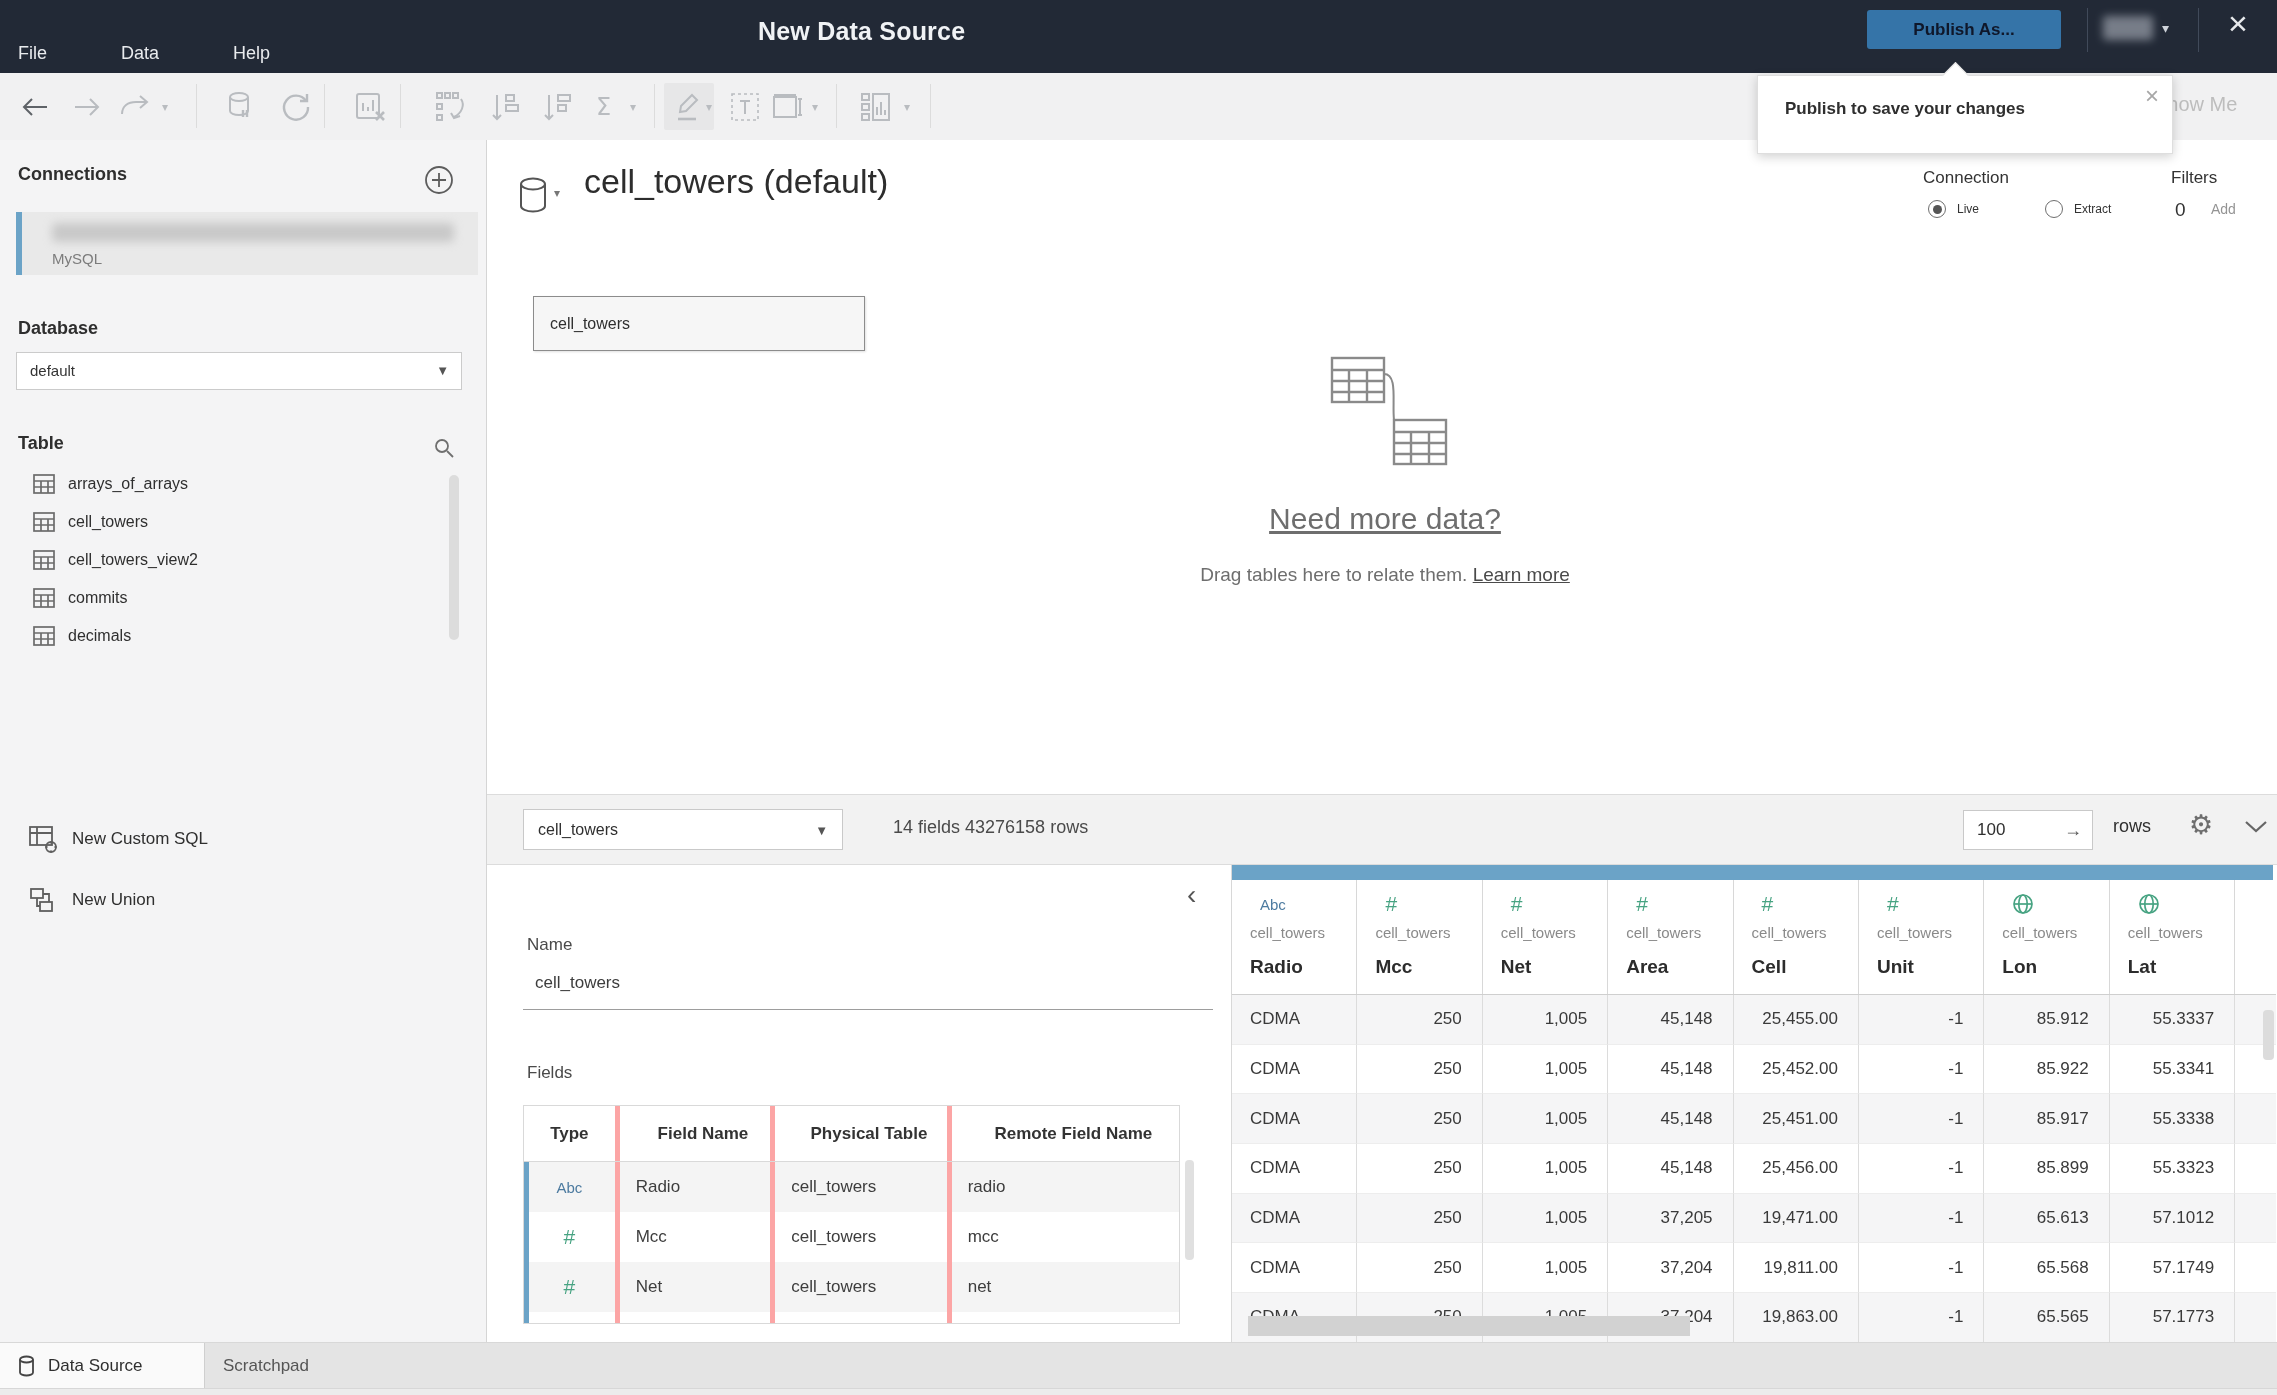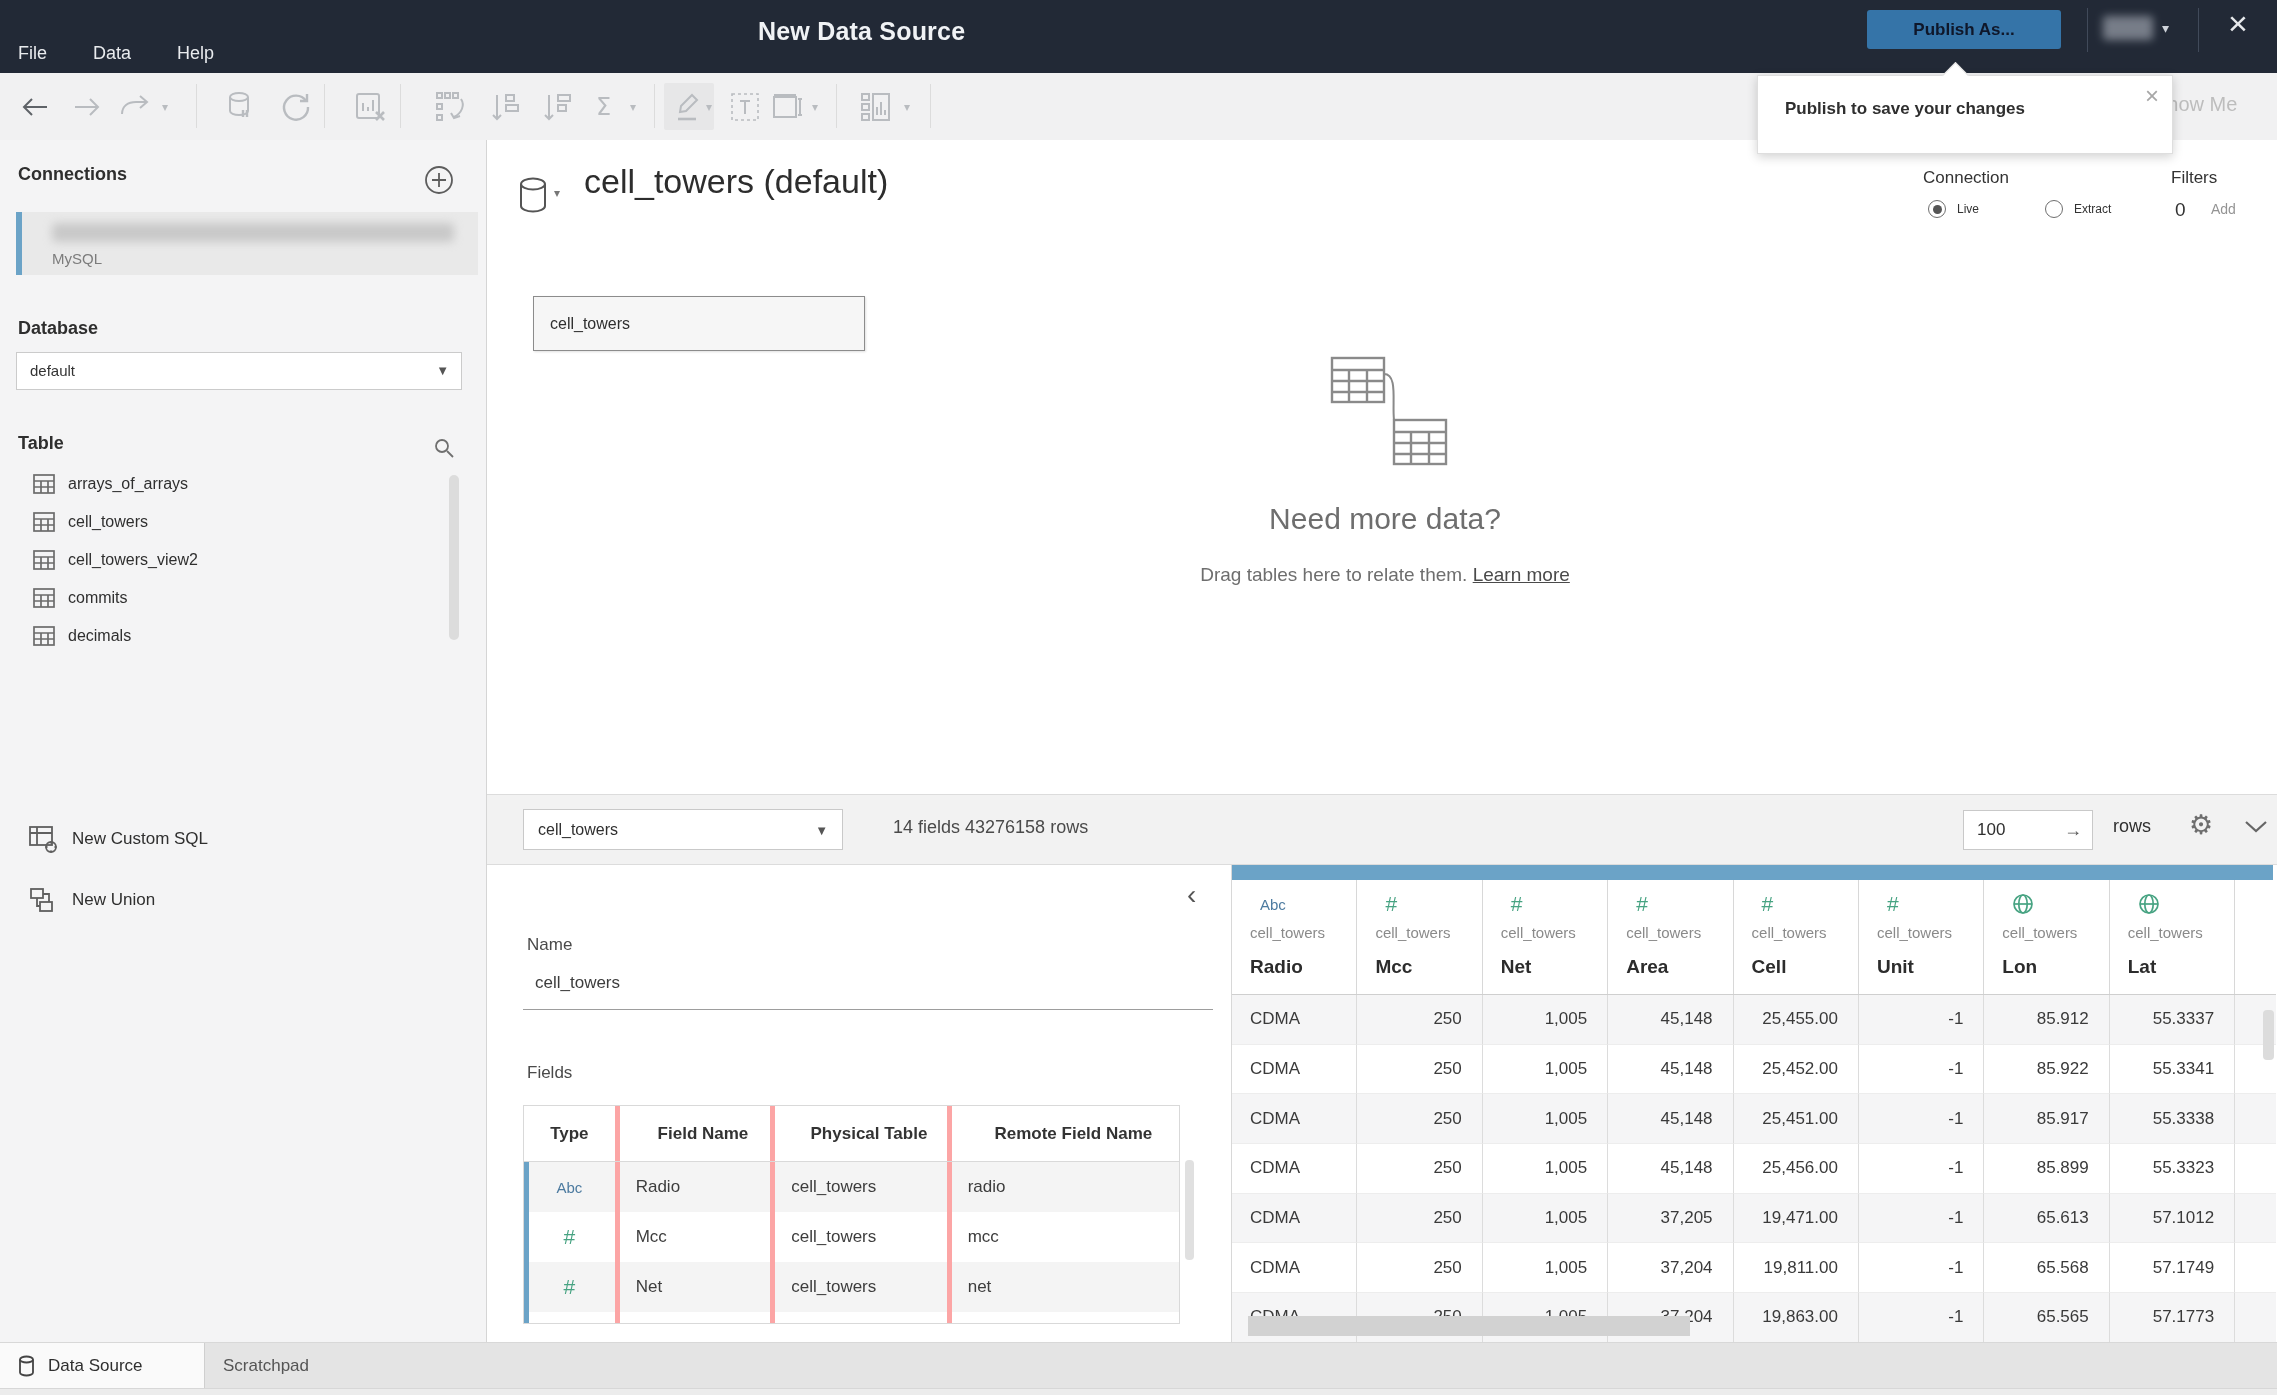--- a/index.html
+++ b/index.html
@@ -3,21 +3,21 @@
 <meta charset="utf-8">
 <style>
   html,body{margin:0;padding:0;background:#ffffff;}
   body{width:2277px;height:1395px;overflow:hidden;
        font-family:"Liberation Sans","DejaVu Sans",sans-serif;
        -webkit-font-smoothing:antialiased;color:#333;}
   .app{position:relative;width:2277px;height:1395px;overflow:hidden;background:#fff;}
 
   
   .titlebar{position:absolute;left:0;top:0;width:2277px;height:73px;background:var(--titlebar,#222936);}
-  .menubar{position:absolute;left:18px;bottom:9px;display:flex;gap:46px;}
+  .menubar{position:absolute;left:18px;bottom:9px;display:flex;gap:74px;}
   .menubar span{font-size:18px;color:#e9ebee;cursor:default;}
   .app-title{position:absolute;left:758px;top:17px;font-size:25px;font-weight:700;color:#f0f2f5;letter-spacing:.2px;}
   .publish-btn{position:absolute;left:1867px;top:10px;width:194px;height:39px;background:var(--publish_blue,#3574a8);
                border:none;border-radius:3px;color:#0f172a;font-size:17px;font-weight:700;
                font-family:inherit;cursor:pointer;}
   .tb-sep{position:absolute;top:8px;width:1px;height:44px;background:#414a5a;}
   .user-chip{position:absolute;left:2103px;top:16px;width:50px;height:24px;background:#868c97;
              border-radius:3px;filter:blur(4px);opacity:.85;}
   .user-caret{position:absolute;left:2162px;top:20px;color:#cfd3da;font-size:14px;}
   .close-x{position:absolute;left:2228px;top:6px;color:#e8eaed;font-size:34px;font-weight:300;cursor:pointer;line-height:1;}
@@ -74,21 +74,21 @@
   .conn-label,.filt-label{position:absolute;top:28px;font-size:17px;color:#333;}
   .radio-row{position:absolute;top:60px;display:flex;align-items:center;cursor:pointer;}
   .radio{width:18px;height:18px;border:1.5px solid #6e6e6e;border-radius:50%;box-sizing:border-box;
          display:flex;align-items:center;justify-content:center;background:#fff;}
   .radio .dot{width:9px;height:9px;border-radius:50%;background:#555;}
   .radio-row .rlbl{font-size:12px;color:#333;margin-left:11px;}
   .filt-count{position:absolute;top:59px;font-size:19px;color:#333;}
   .filt-add{position:absolute;top:61px;font-size:14px;color:#949494;cursor:pointer;}
   .empty{position:absolute;left:598px;top:212px;width:600px;text-align:center;color:#6e6e6e;}
   .empty svg{margin-bottom:28px;}
-  .empty .h{font-size:30px;margin-bottom:28px;}
+  .empty .h{font-size:30px;margin-bottom:28px;text-decoration:underline;}
   .empty .b{font-size:19px;}
   .empty .b a{color:#4a4a4a;text-decoration:underline;cursor:pointer;}
 
   
   .preview-bar{position:absolute;left:487px;top:794px;width:1790px;height:71px;background:#f2f2f2;
                border-top:1px solid #dcdcdc;border-bottom:1px solid #dcdcdc;box-sizing:border-box;}
   .pv-select{position:absolute;left:36px;top:14px;width:320px;height:41px;background:#fff;border:1px solid #c9c9c9;
              box-sizing:border-box;font-size:16px;color:#2f2f2f;line-height:39px;padding-left:14px;cursor:pointer;}
   .pv-select .sel-caret{position:absolute;right:14px;top:1px;color:#555;font-size:13px;}
   .pv-summary{position:absolute;left:406px;top:22px;font-size:18px;color:#4a4a4a;}

